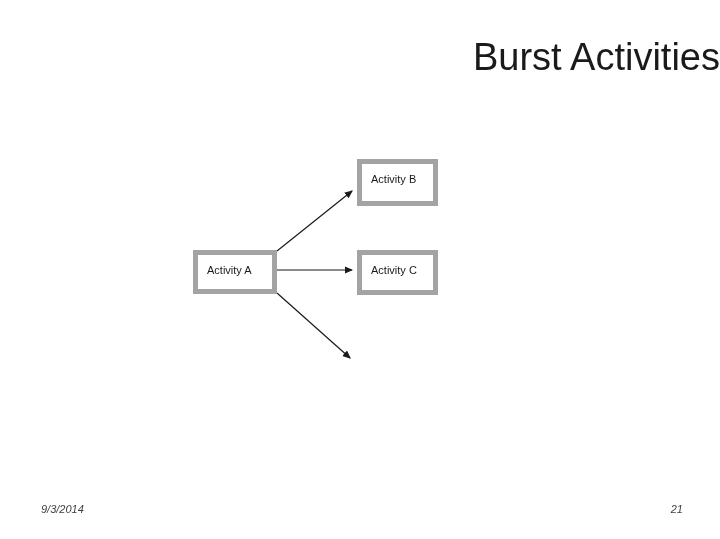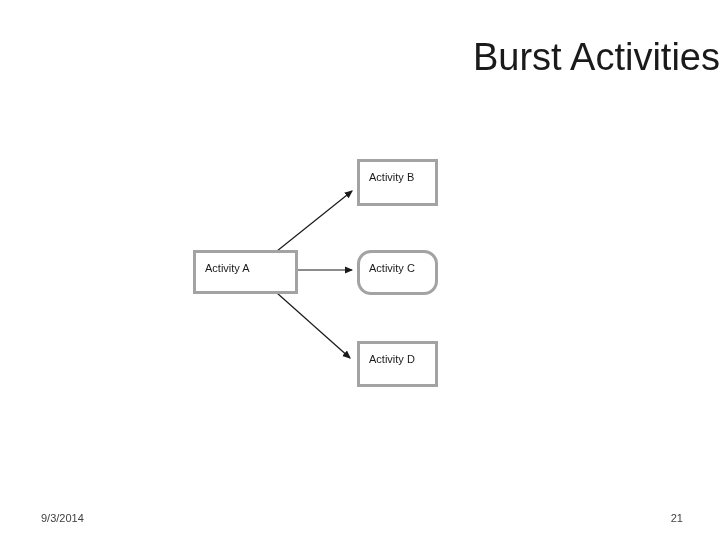--- a/index.html
+++ b/index.html
@@ -30,52 +30,53 @@
   }
   #diagram {
     position: absolute;
     left: 0;
     top: 0;
     width: 720px;
     height: 539px;
   }
   .node-box {
     position: absolute;
-    border: 3px solid #a3a3a3;
+    border: 5px solid #a3a3a3;
     background: #ffffff;
     box-sizing: border-box;
   }
   .node-label {
     position: absolute;
     left: 9px;
     top: 9px;
     font-size: 11px;
     color: #1a1a1a;
     line-height: 13px;
     white-space: nowrap;
   }
-  #box-a { left: 193px; top: 250px; width: 105px; height: 44px; }
+  #box-a { left: 193px; top: 250px; width: 84px; height: 44px; }
   #box-b { left: 357px; top: 159px; width: 81px; height: 47px; }
-  #box-c { left: 357px; top: 250px; width: 81px; height: 45px; border-radius: 14px; }
+  #box-c { left: 357px; top: 250px; width: 81px; height: 45px; }
   #box-d { left: 357px; top: 341px; width: 81px; height: 46px; }
   #arrows {
     position: absolute;
     left: 0;
     top: 0;
     width: 720px;
     height: 539px;
     pointer-events: none;
   }
   .footer-text {
     position: absolute;
-    bottom: 14px;
+    bottom: 23px;
     font-size: 11px;
     color: #404040;
     line-height: 13px;
     white-space: nowrap;
+    font-style: italic;
   }
   #footer-date { left: 41px; }
   #footer-page { right: 37px; margin-left: 47px; }
 </style>
 </head>
 <body>
 
 <div id="slide">
 
   <div id="slide-title">Burst Activities</div>
@@ -98,23 +99,20 @@
     </div>
 
     <div class="node-box" id="box-b">
       <span class="node-label">Activity B</span>
     </div>
 
     <div class="node-box" id="box-c">
       <span class="node-label">Activity C</span>
     </div>
 
-    <div class="node-box" id="box-d">
-      <span class="node-label">Activity D</span>
-    </div>
 
   </div>
 
   <div class="footer-text" id="footer-date">9/3/2014</div>
 
   <div class="footer-text" id="footer-page">21</div>
 
 </div>
 
 </body></html>

